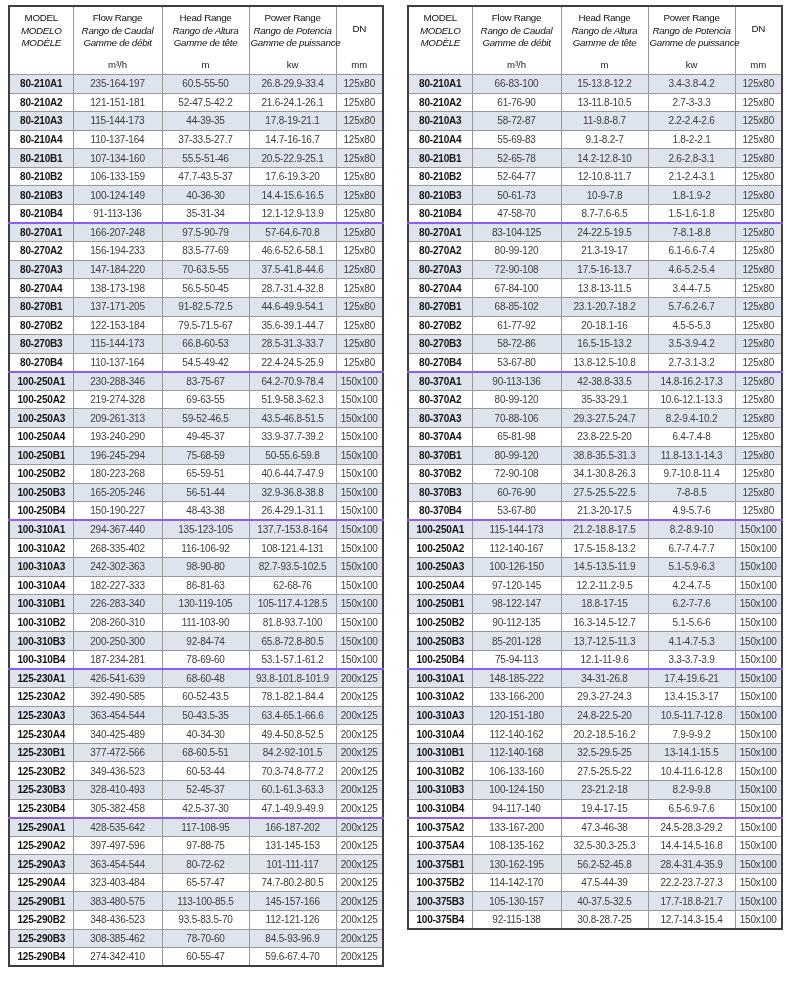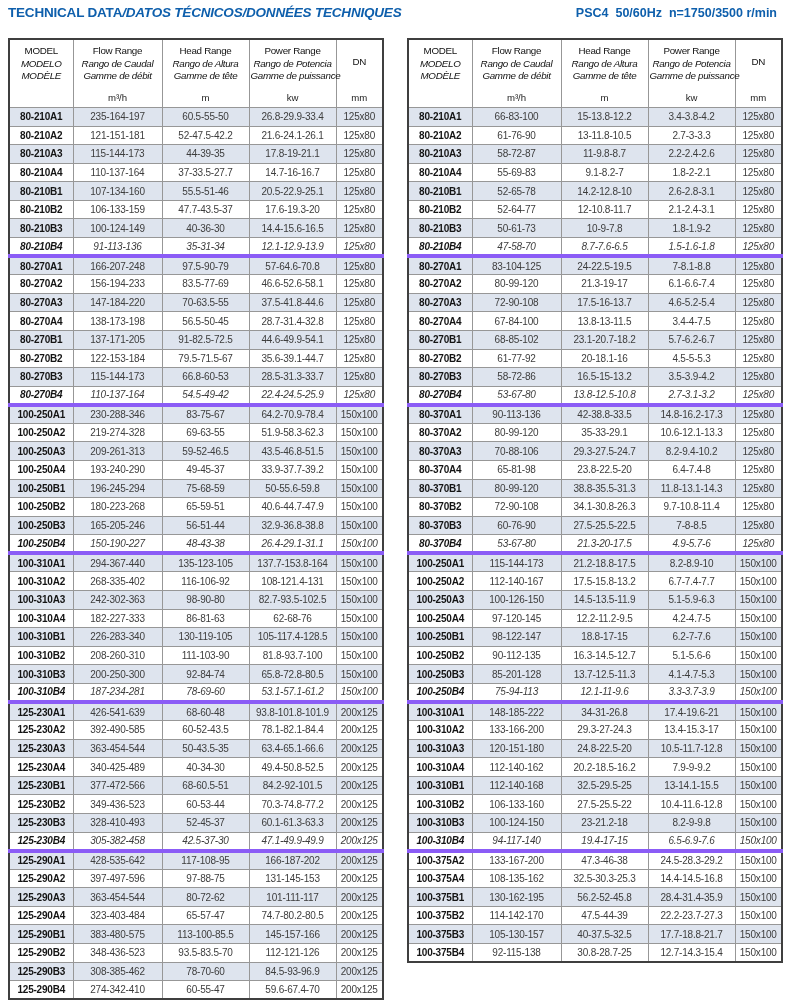--- a/index.html
+++ b/index.html
@@ -100,30 +100,26 @@
     color: #3d3d3d;
     letter-spacing: -0.2px;
     white-space: nowrap;
     overflow: hidden;
   }
   tbody td:first-child {
     font-weight: bold;
     color: #141414;
   }
   tbody tr.alt td { background: #dee4ee; }
-  tbody tr.group-end td { border-bottom: 4px solid #8b5cf6; font-style: italic; }
+  tbody tr.group-end td { border-bottom: 2px solid #8b5cf6; }
 </style>
 </head>
 <body>
 
 <div class="page">
-  <div class="titlebar">
-    <div class="doc-title"><span>TECHNICAL DATA</span><span class="t-italic">/DATOS TÉCNICOS/DONNÉES TECHNIQUES</span></div>
-    <div class="spec">PSC4  50/60Hz  n=1750/3500 r/min</div>
-  </div>
 
   <div class="tables">
     <table class="data">
       <thead>
           <tr>
             <th class="col-model">
               <div class="th-inner">
                 <div class="h-lines">
                   <div class="h-line">MODEL</div>
                   <div class="h-line">MODELO</div>

